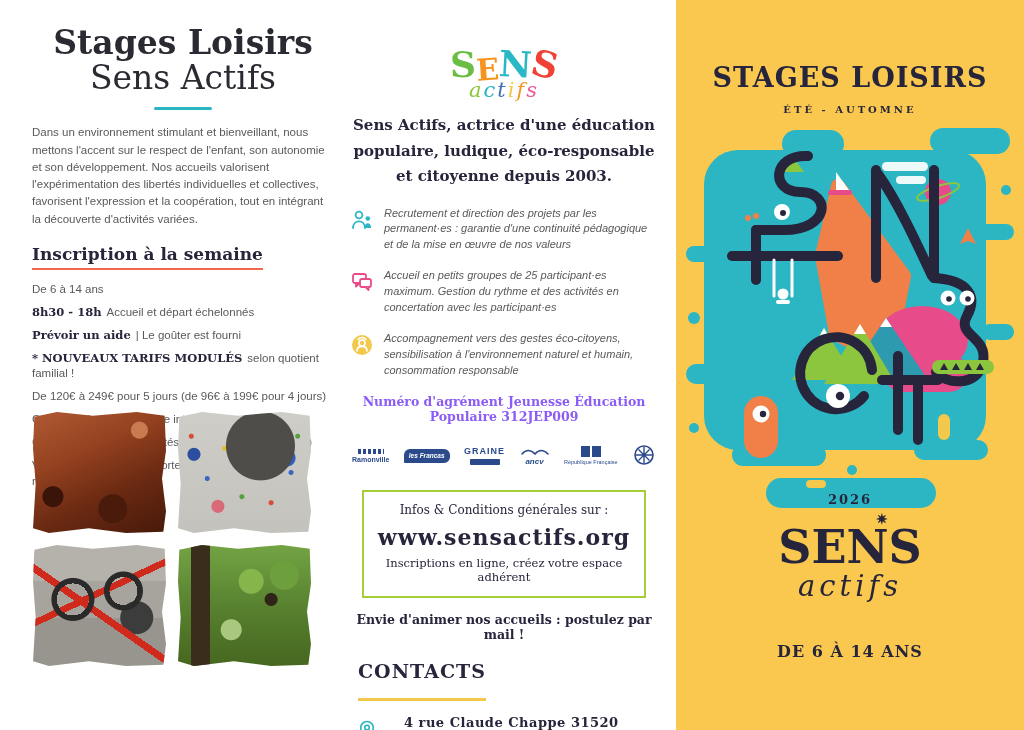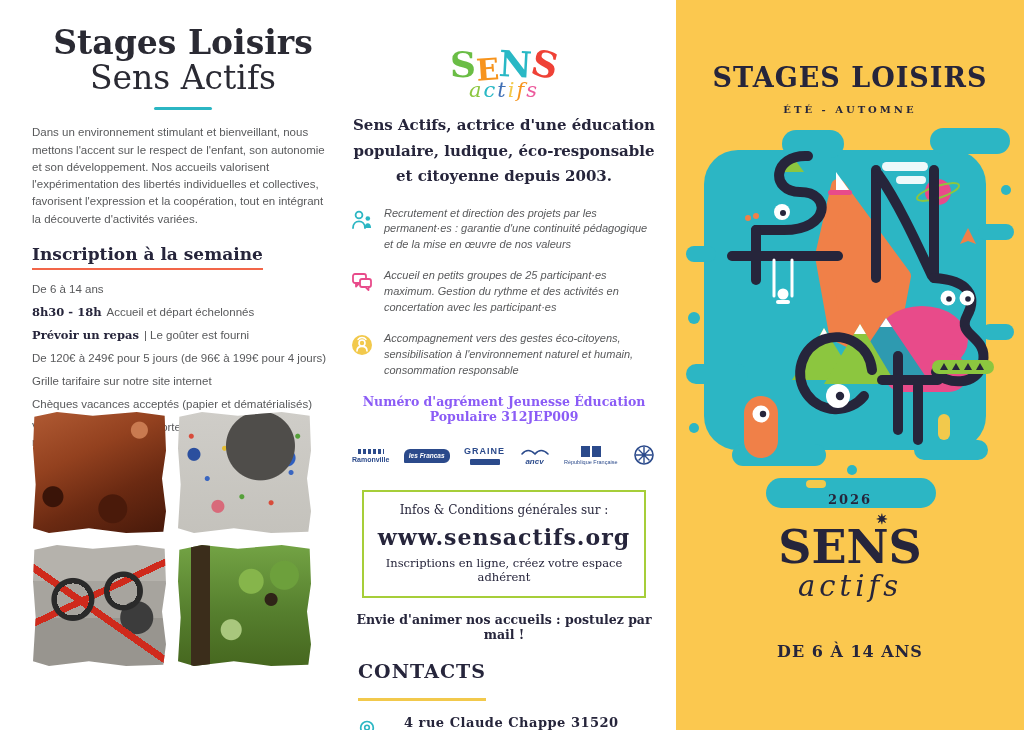--- a/index.html
+++ b/index.html
@@ -112,21 +112,22 @@
       <span class="t1">Stages Loisirs</span>
       <span class="t2">Sens Actifs</span>
     </div>
     <div class="l-divider"></div>
     <p class="l-intro">Dans un environnement stimulant et bienveillant, nous mettons l'accent sur le respect de l'enfant, son autonomie et son développement. Nos accueils valorisent l'expérimentation des libertés individuelles et collectives, favorisent l'expression et la coopération, tout en intégrant la découverte d'activités variées.</p>
     <div>
       <span class="l-section">Inscription à la semaine</span>
     </div>
     <div class="l-line"><span class="t">De 6 à 14 ans</span></div>
     <div class="l-line"><span class="b">8h30 - 18h</span><span class="t">Accueil et départ échelonnés</span></div>
-    <div class="l-line"><span class="b">Prévoir un repas</span><span class="t">| Le goûter est fourni</span></div>
+    <div class="l-line"><span class="b">Prévoir un aide</span><span class="t">| Le goûter est fourni</span></div>
+    <div class="l-line"><span class="b">* NOUVEAUX TARIFS MODULÉS</span><span class="t">selon quotient familial !</span></div>
     <div class="l-line"><span class="t">De 120€ à 249€ pour 5 jours (de 96€ à 199€ pour 4 jours)</span></div>
     <div class="l-line"><span class="t">Grille tarifaire sur notre site internet</span></div>
     <div class="l-line"><span class="t">Chèques vacances acceptés (papier et dématérialisés)</span></div>
     <div class="l-line"><span class="t">Votre CSE peut vous apporter une aide financière, renseignez-vous</span></div>
   </div>
 
   <div class="photos">
     <div class="photo photo-brownie"></div>
     <div class="photo photo-climb"></div>
     <div class="photo photo-bike"></div>

